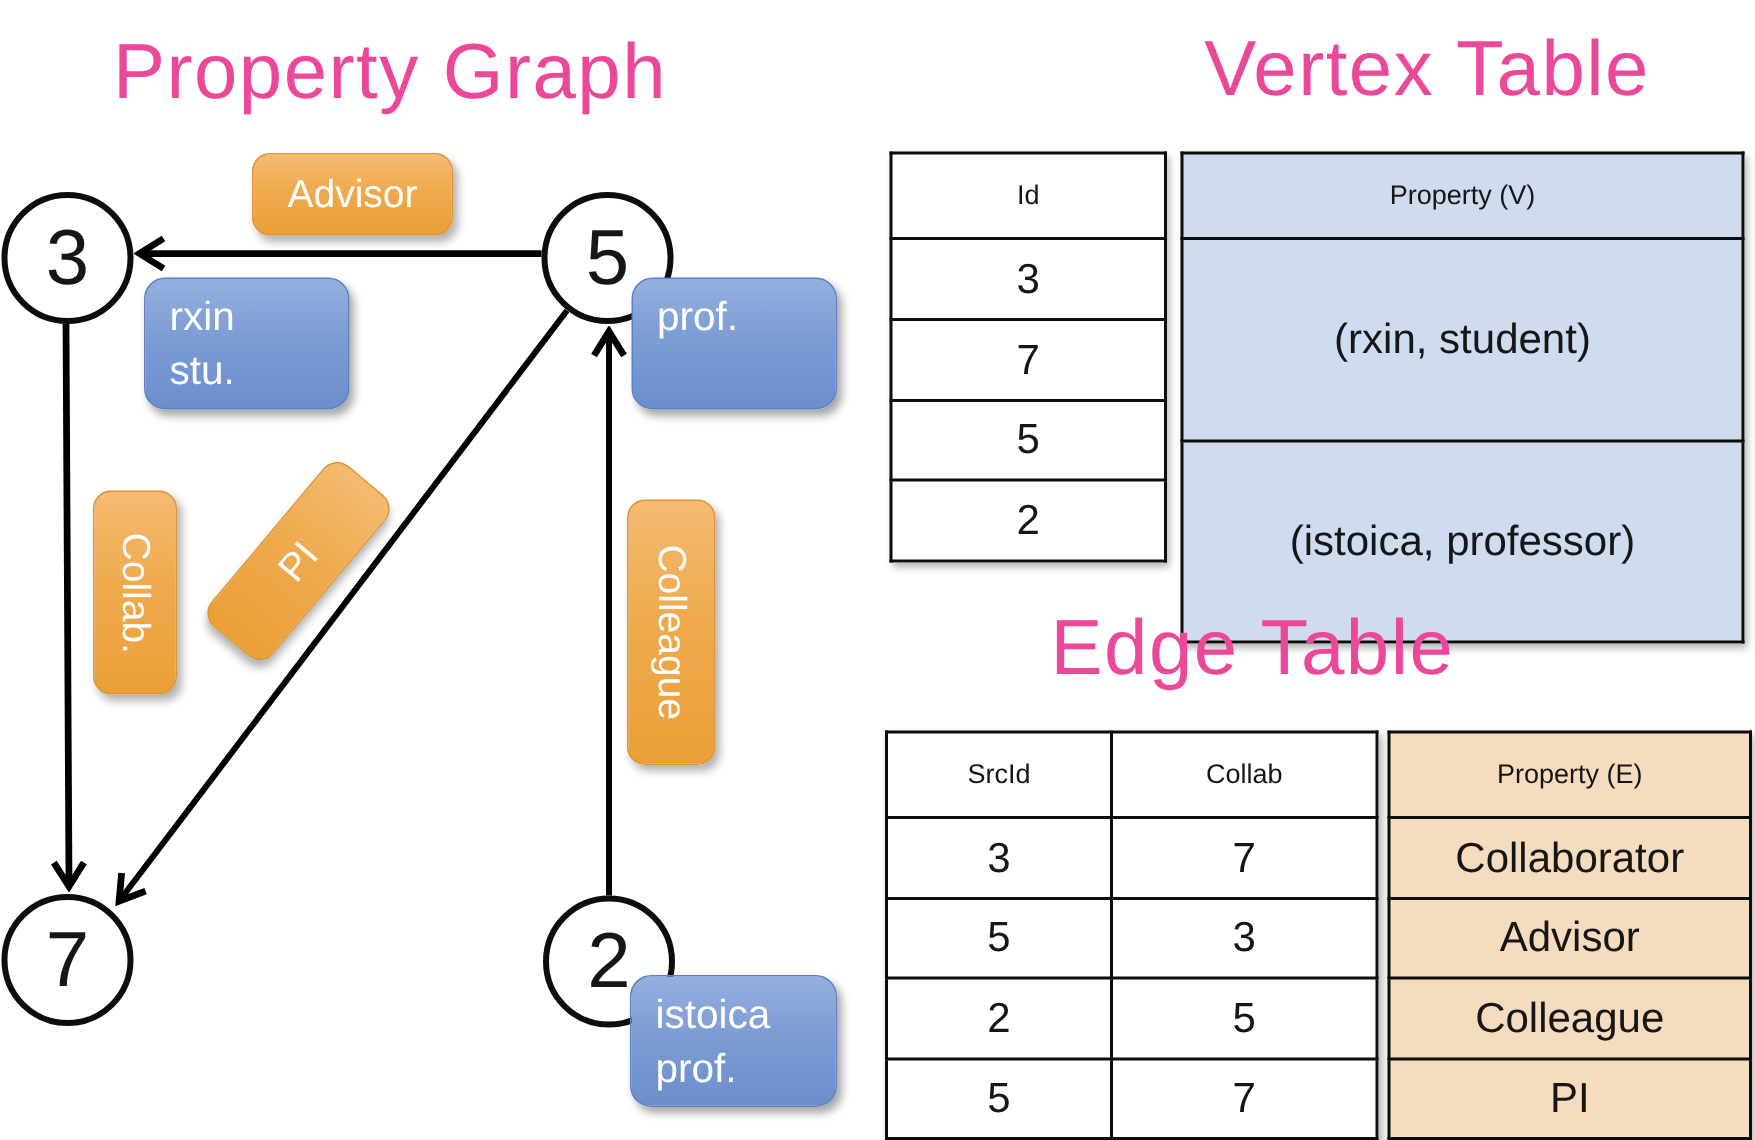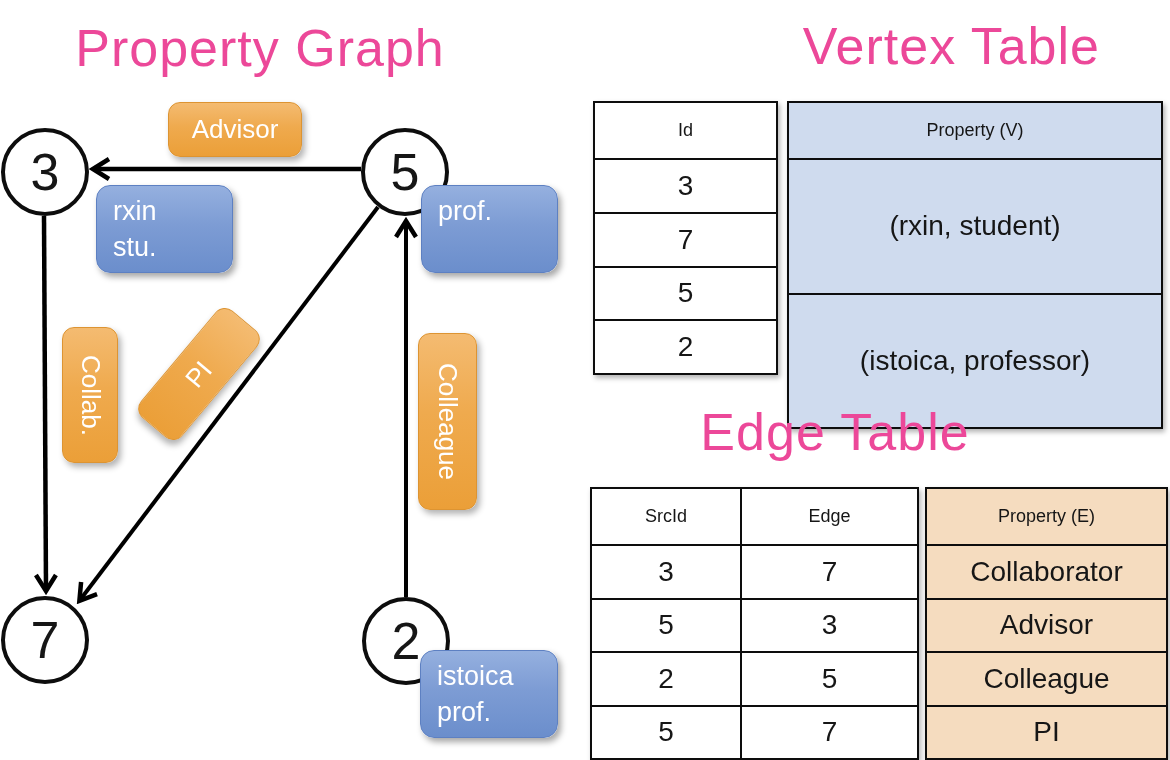--- a/index.html
+++ b/index.html
@@ -138,21 +138,21 @@
   <div class="big-title" style="left:575px;top:402px;width:520px;">Edge Table</div>
 
   <table class="tbl" style="left:590px;top:487px;width:327px;height:273px;">
     <colgroup>
         <col style="width:150px;">
         <col style="width:177px;">
       </colgroup>
     <tbody>
         <tr>
       <th style="height:55px;">SrcId</th>
-      <th>Edge</th>
+      <th>Collab</th>
     </tr>
     <tr>
       <td>3</td>
       <td>7</td>
     </tr>
     <tr>
       <td>5</td>
       <td>3</td>
     </tr>
     <tr>

